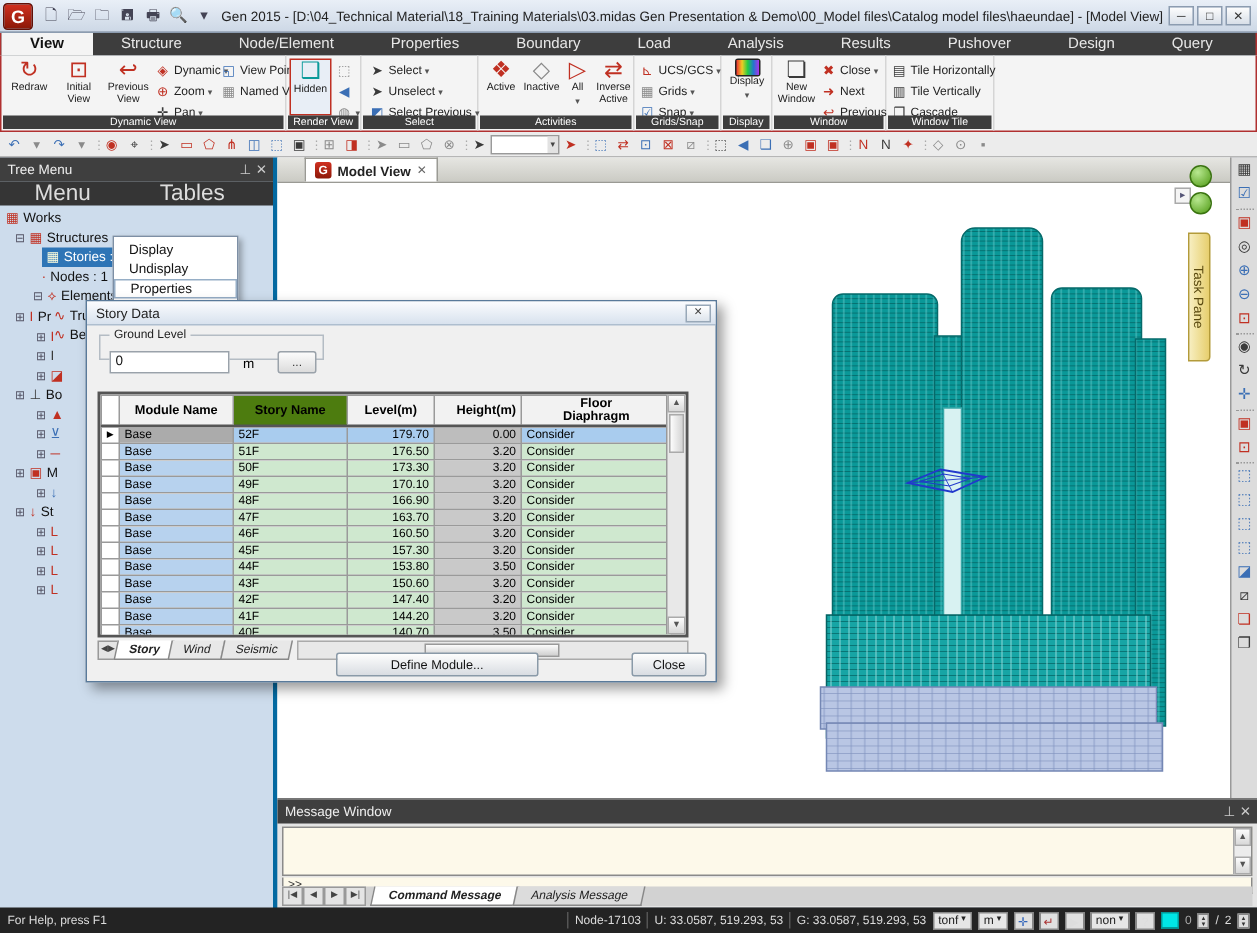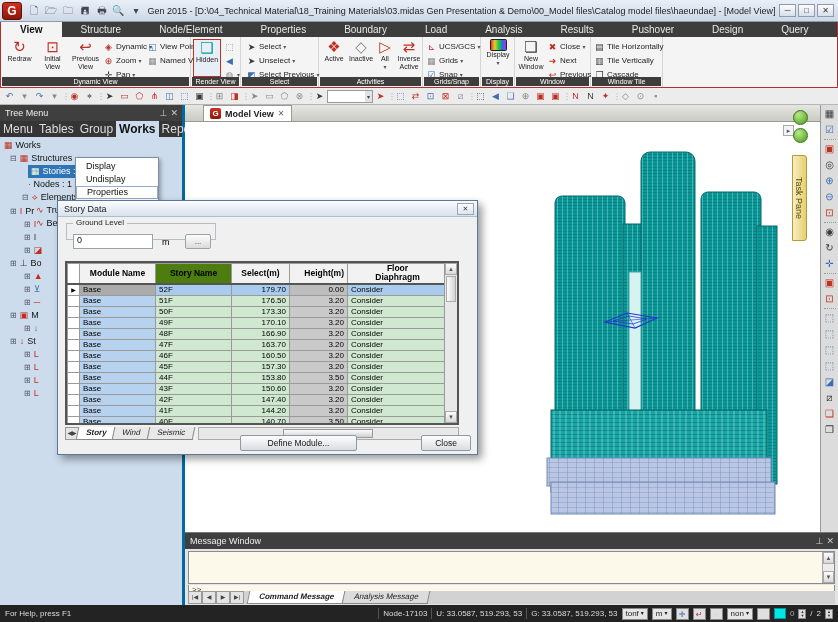--- a/index.html
+++ b/index.html
@@ -36,21 +36,21 @@
   #toolbar { left:0; top:88px; width:838px; height:17px; background:#ececec; border-bottom:1px solid #b6b6b6; display:flex; align-items:center; padding-left:2px; }
   .ti { width:15px; height:15px; font-size:9px; line-height:15px; text-align:center; }
   .ti.sep { width:5px; color:#aaa; font-size:8px; }
   .combo { width:46px; height:13px; background:#fff; border:1px solid #9a9a9a; font-size:7px; color:#444; display:flex; align-items:center; }
   .combo span { margin-left:auto; font-size:6px; padding:0 2px; background:#e2e2e2; height:100%; line-height:12px; }
   
   #treepanel { left:0; top:105px; width:185px; height:604px; background:#cddcec; border-right:3px solid #0369a1; }
   .paneltitle { height:16px; background:#3f3f3f; color:#eee; font-size:9px; line-height:16px; padding-left:5px; display:flex; }
   .paneltitle .pt-icons { margin-left:auto; display:flex; gap:3px; padding-right:4px; color:#ccc; font-size:9px; }
   #treetabs { height:16px; background:#353535; display:flex; }
-  .ttab { padding:0 3px; color:#ddd; font-size:12px; line-height:16px; }
+  .ttab { padding:0 23px; color:#ddd; font-size:15px; line-height:16px; }
   .ttab.active { background:#cddcec; color:#111; font-weight:bold; }
   .titem { position:absolute; font-size:9px; line-height:13px; color:#111; white-space:nowrap; display:flex; align-items:center; gap:3px; }
   .titem .tic { font-size:9px; }
   .titem.selected { background:#2e75b6; color:#fff; padding:0 3px; }
   .expander { font-size:8px; color:#556; }
   
   #ctxmenu { left:75px; top:157px; width:84px; background:#fff; border:1px solid #7d8fa5; box-shadow:2px 2px 4px rgba(0,0,0,.3); z-index:6; padding:2px 0; }
   .mi { font-size:9px; line-height:13px; padding:0 10px; color:#111; }
   .mi.focus { border:1px solid #96aec6; line-height:11px; }
   
@@ -635,21 +635,21 @@
     <span id="groundunit">m</span>
     <div id="browsebtn">...</div>
   </div>
   <div id="storytable">
     <table>
       <thead>
         <tr>
           <th class="c0"></th>
           <th class="cm" style="background:#f2f2f2">Module Name</th>
           <th class="cs" style="background:#4d7c0f">Story Name</th>
-          <th class="cl" style="background:#f2f2f2;text-align:center">Select(m)</th>
+          <th class="cl" style="background:#f2f2f2;text-align:center">Level(m)</th>
           <th class="ch" style="background:#f2f2f2;text-align:right">Height(m)</th>
           <th class="cd" style="background:#f2f2f2;text-align:center">Floor
 Diaphragm</th>
         </tr>
       </thead>
       <tbody>
 
       <tr class="sel selected">
           <td class="c0">▶</td>
           <td class="cm">Base</td>
@@ -764,21 +764,21 @@
   </div>
   <div id="sheetrow">
     <span class="shnav">◀▶</span>
     <span class="sheettab active">Story</span>
     <span class="sheettab">Wind</span>
     <span class="sheettab">Seismic</span>
     <span id="hscroll">
         <span id="hthumb"></span>
       </span>
   </div>
-  <div class="dbtn" style="left:182px;width:117px">Define Module...</div>
+  <div class="dbtn" style="left:166px;width:135px">Define Module...</div>
   <div class="dbtn" style="left:363px;width:50px">Close</div>
 </div>
 
 <div id="statusbar" class="abs">
   <span>For Help, press F1</span>
   <div id="sbright">
     <span class="sbsep"></span>
     <span>Node-17103</span>
     <span class="sbsep"></span>
     <span>U: 33.0587, 519.293, 53</span>

